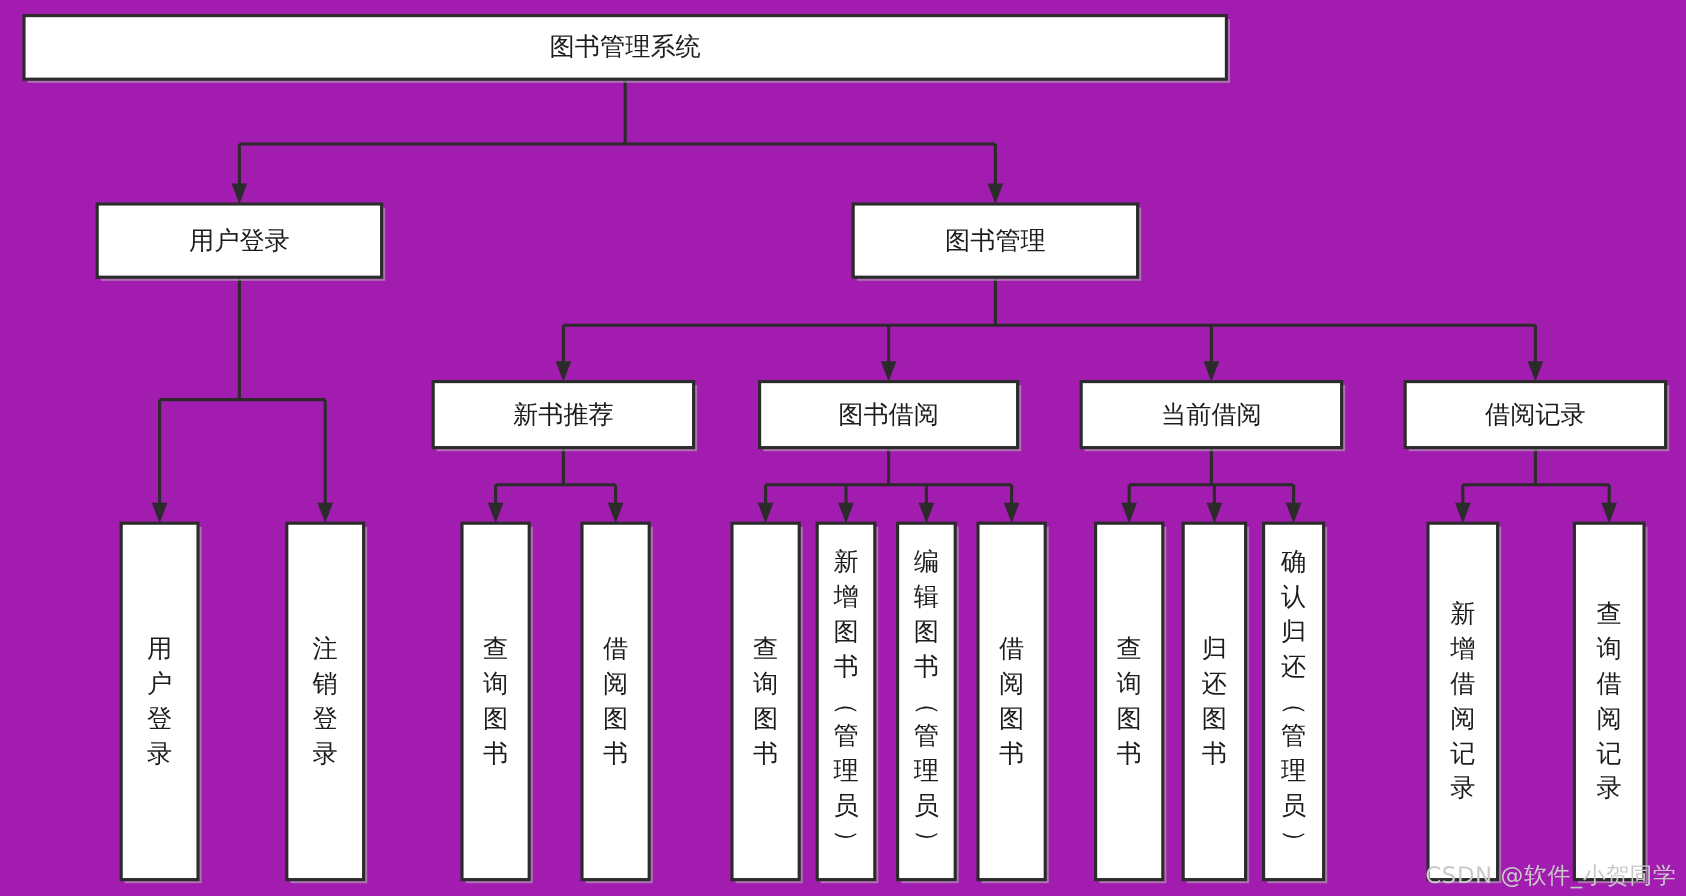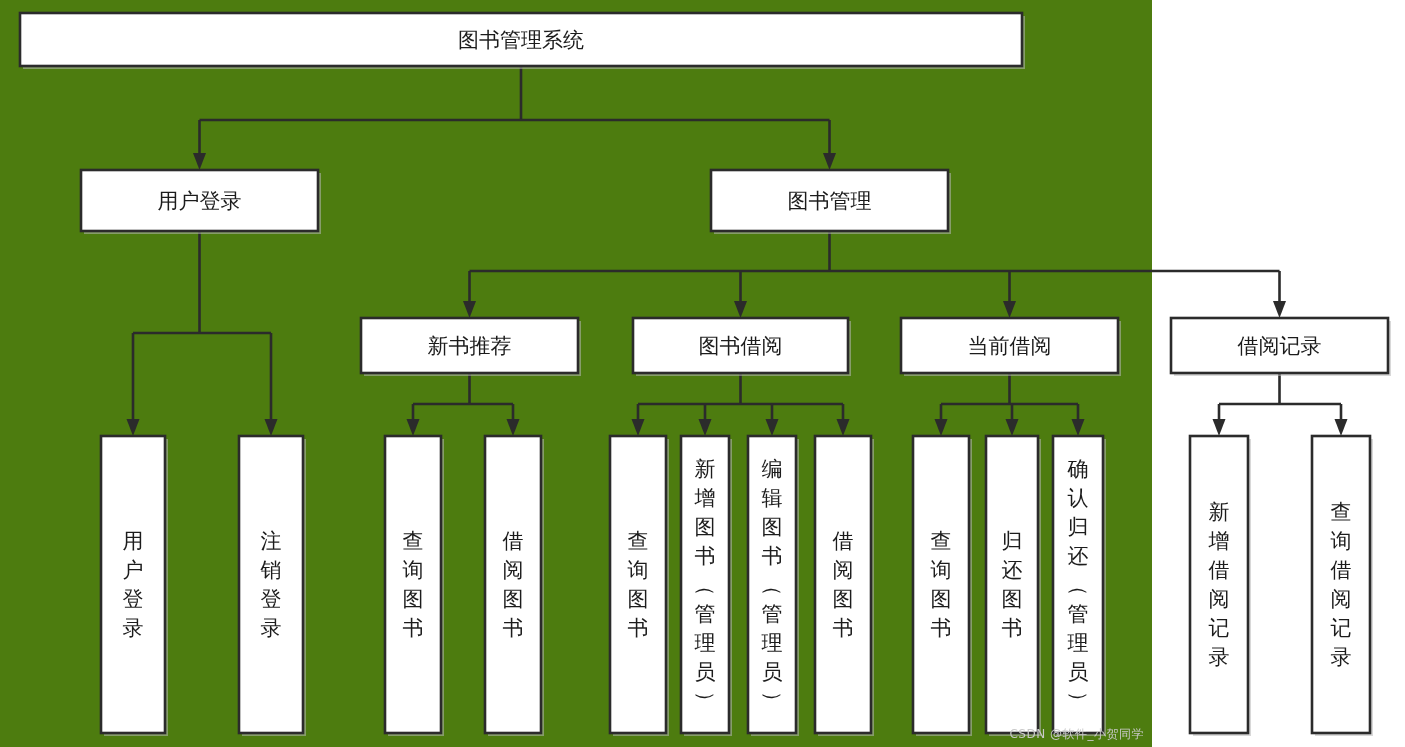--- a/index.html
+++ b/index.html
@@ -9,23 +9,23 @@
     background: #ffffff;
   }
   body {
     width: 1405px;
     height: 747px;
     overflow: hidden;
     font-family: "DejaVu Sans", "Liberation Sans", sans-serif;
   }
   #diagram-root {
     position: relative;
-    width: 1152px;
+    width: 1405px;
     height: 747px;
-    background: #4d7c0f;
+    background: #a21caf;
   }
   svg#tree-svg {
     position: absolute;
     left: 0;
     top: 0;
     width: 1405px;
     height: 747px;
     display: block;
   }
   .node-box {
@@ -59,21 +59,21 @@
     font-size: 21px;
     fill: #1c1c1c;
     text-anchor: middle;
     dominant-baseline: middle;
   }
   .watermark-text {
     position: absolute;
     right: 8px;
     bottom: 4px;
     font-family: "DejaVu Sans", "Liberation Sans", sans-serif;
-    font-size: 12px;
+    font-size: 19px;
     color: #c9c9c9;
     white-space: nowrap;
     letter-spacing: 0.5px;
     user-select: none;
   }
 </style>
 </head>
 <body>
 
 <div id="diagram-root">

